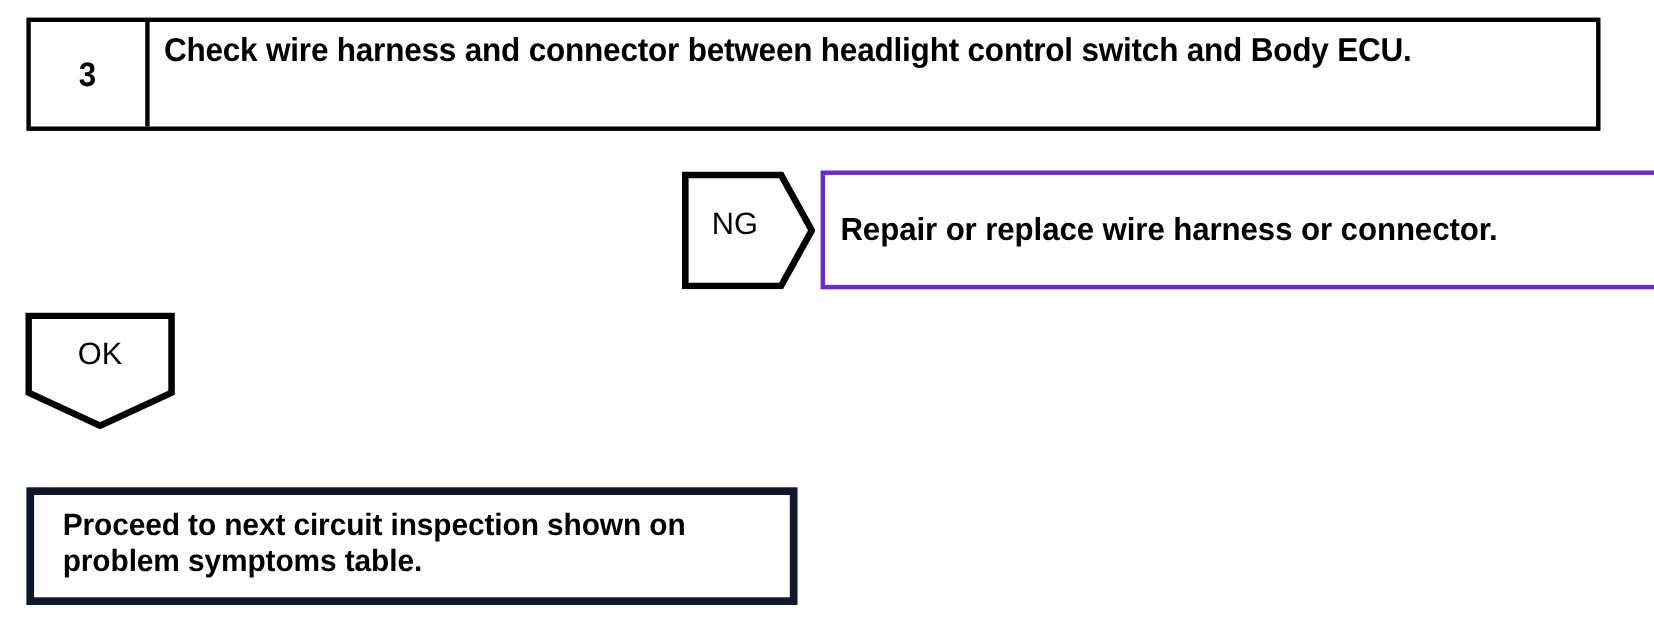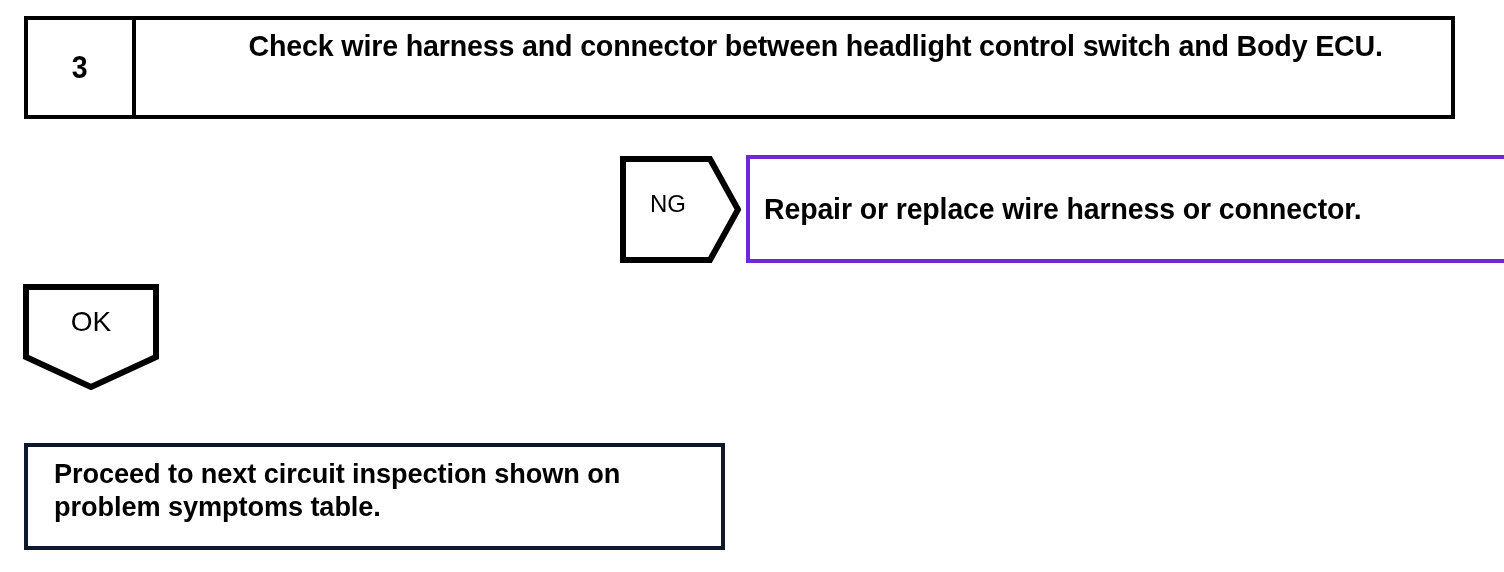--- a/index.html
+++ b/index.html
@@ -41,21 +41,20 @@
   .step-num-text {
     font-size: 31px;
     font-weight: bold;
     line-height: 1;
     transform: scaleX(0.92);
   }
   .step-desc-cell {
     flex: 1 1 auto;
     padding: 9px 10px 0 13px;
     box-sizing: border-box;
-    text-align: right;
   }
   .step-desc-text {
     font-size: 30px;
     font-weight: bold;
     line-height: 33px;
     letter-spacing: -0.2px;
     display: block;
     transform: scaleX(0.955);
     transform-origin: left top;
     white-space: normal;
@@ -72,21 +71,21 @@
   .ng-arrow svg { display: block; width: 121px; height: 107px; }
   .ng-label {
     position: absolute;
     left: 0;
     top: 0;
     width: 96px;
     height: 95px;
     display: flex;
     align-items: center;
     justify-content: center;
-    font-size: 24px;
+    font-size: 28px;
     font-weight: normal;
     letter-spacing: 0px;
   }
 
   
   .repair-box {
     position: absolute;
     left: 746px;
     top: 155px;
     width: 814px;
@@ -129,21 +128,21 @@
     font-weight: normal;
   }
 
   
   .proceed-box {
     position: absolute;
     left: 24px;
     top: 443px;
     width: 701px;
     height: 107px;
-    border: 4px solid #0f172a;
+    border: 7px solid #0f172a;
     box-sizing: border-box;
     background: #fff;
     padding: 10px 8px 0 26px;
   }
   .proceed-text {
     font-size: 28px;
     font-weight: bold;
     line-height: 33px;
     letter-spacing: -0.1px;
     display: block;

